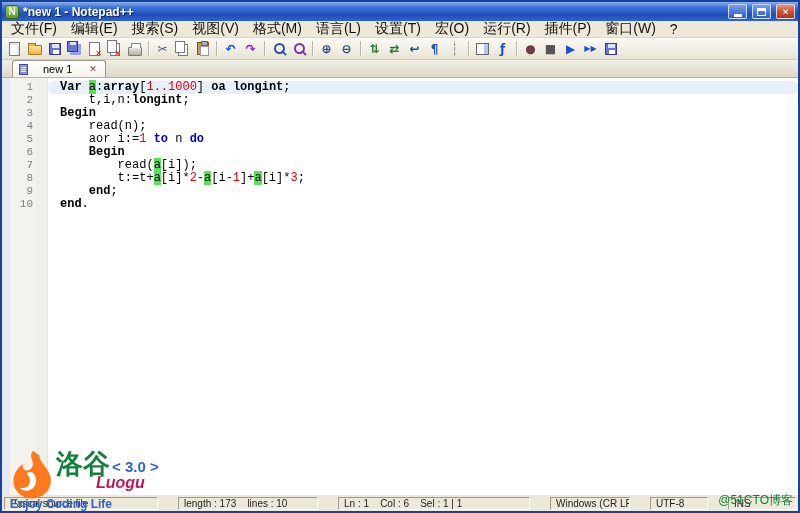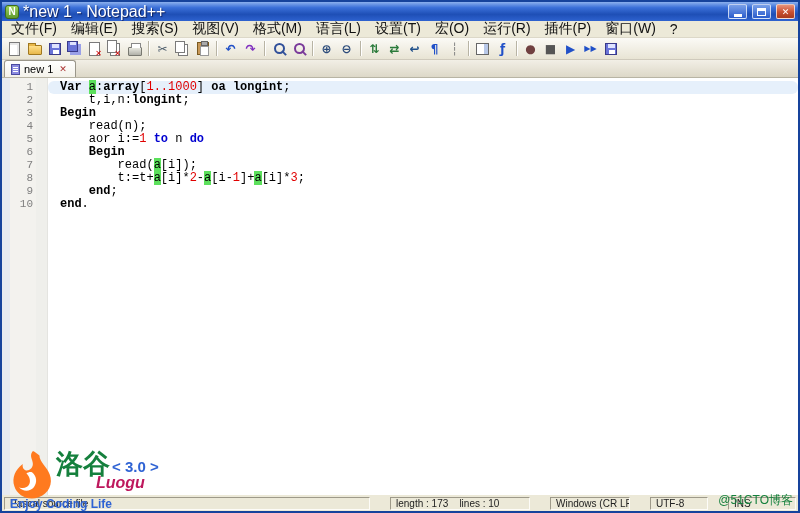--- a/index.html
+++ b/index.html
@@ -11,21 +11,21 @@
     font-family:"Liberation Sans","DejaVu Sans",sans-serif;
   }
   
   .titlebar{
     height:19px;flex:0 0 19px;display:flex;align-items:center;gap:4px;padding:0 3px;
     background:linear-gradient(180deg,#8bb0ee 0%,#3a6fd8 30%,#1e4fb6 65%,#2e62cf 100%);
   }
   .app-icon{width:14px;height:14px;border-radius:3px;background:linear-gradient(#9ed25e,#5f9a2e);
     color:#fff;font-size:10px;font-weight:bold;display:flex;align-items:center;justify-content:center;
     border:1px solid #3c6a1a;}
-  .title-text{flex:1;color:#fff;font-weight:normal;font-size:16px;text-shadow:1px 1px 1px rgba(0,0,40,.65);
+  .title-text{flex:1;color:#fff;font-weight:bold;font-size:12px;text-shadow:1px 1px 1px rgba(0,0,40,.65);
     white-space:nowrap;overflow:hidden;}
   .winbtn{width:19px;height:15px;border-radius:2px;border:1px solid rgba(255,255,255,.7);
     display:flex;align-items:center;justify-content:center;color:#fff;font-size:9px;font-weight:bold;margin-left:1px;}
   .winbtn.min,.winbtn.max{background:linear-gradient(#7aa0e8,#2a5ccc);}
   .winbtn.close{background:linear-gradient(#e8927a,#c94f30 55%,#a83b1e);}
   .glyph-min{width:8px;height:3px;background:#fff;margin-top:7px;}
   .glyph-max{width:9px;height:8px;border:1px solid #fff;border-top:3px solid #fff;}
   
   .menubar{height:17px;flex:0 0 17px;display:flex;align-items:center;background:#ece9d8;
     font-size:14px;padding-left:2px;border-bottom:1px solid #dcd8c8;}
@@ -64,23 +64,23 @@
   .t-mag,.t-mag-ab{position:relative;width:16px;height:16px;}
   .t-mag::before{content:"";position:absolute;left:3px;top:2px;width:7px;height:7px;border:2px solid #31509a;border-radius:50%;}
   .t-mag::after{content:"";position:absolute;left:10px;top:11px;width:6px;height:2px;background:#31509a;transform:rotate(45deg);}
   .t-mag-ab::before{content:"";position:absolute;left:3px;top:2px;width:7px;height:7px;border:2px solid #7a3a9a;border-radius:50%;}
   .t-mag-ab::after{content:"";position:absolute;left:10px;top:11px;width:6px;height:2px;background:#7a3a9a;transform:rotate(45deg);}
   .t-docmap{width:13px;height:12px;border:1px solid #666;background:#fff;position:relative;}
   .t-docmap::after{content:"";position:absolute;right:0;top:0;bottom:0;width:4px;background:#b8c8e8;}
   
   .tabbar{height:18px;flex:0 0 18px;display:flex;align-items:flex-end;padding-left:2px;
     background:linear-gradient(#f2efe6,#ddd8c8);border-bottom:1px solid #b8b4a4;}
-  .tab{height:17px;display:flex;align-items:center;gap:4px;padding:0 6px;font-size:11px;
+  .tab{height:17px;display:flex;align-items:center;gap:15px;padding:0 6px;font-size:11px;
     background:linear-gradient(#ffffff,#f4f2ea);border:1px solid #9a968a;border-bottom:none;
-    border-radius:3px 3px 0 0;}
+    border-radius:3px 3px 0 0;margin-left:8px;}
   .tab-doc-icon{width:9px;height:11px;background:#8a8ae0;border:1px solid #4a4aa0;position:relative;}
   .tab-doc-icon::after{content:"";position:absolute;left:1px;top:2px;width:5px;height:1px;background:#fff;box-shadow:0 2px 0 #fff,0 4px 0 #fff;}
   .tab-close{color:#a33;font-size:9px;font-weight:bold;line-height:1;padding:1px 2px;}
   
   .editor{flex:1 1 auto;position:relative;background:#fff;overflow:hidden;
     font-family:"Liberation Mono","DejaVu Sans Mono",monospace;font-size:12px;line-height:13px;}
   .strip{position:absolute;top:0;bottom:0;z-index:0;}
   .strip-bm{left:0;width:8px;background:#e6eaf0;}
   .strip-num{left:8px;width:26px;background:#f3f2ee;}
   .strip-fold{left:34px;width:12px;background:#efefeb;border-right:1px solid #e4e4e0;}
@@ -295,20 +295,21 @@
         <div class="cl">
           <span class="ln">10</span>
           <span class="code"><span class="tk-kw">end</span><span>.</span></span>
         </div>
       </div>
   </div>
 
   <div class="statusbar">
     <div class="seg doctype">Pascal source file</div>
     <div class="seg len">length : 173    lines : 10</div>
+    <div class="seg cur">Ln : 1    Col : 6    Sel : 1 | 1</div>
     <div class="seg eol">Windows (CR LF)</div>
     <div class="seg enc">UTF-8</div>
     <div class="seg ins">INS</div>
   </div>
 
   <div class="luogu">
     <svg class="luogu-flame" width="48" height="52" viewBox="0 0 50 56">
       <path fill="#ff7a1f" d="M26 1 C20 8 30 13 24 20 C20 24 14 22 15 15 C7 21 3 30 6 39 C9 49 21 55 32 51 C43 47 48 36 44 26 C41 18 33 13 33 6 C31 4 28 2 26 1 Z"></path>
       <path fill="#ffffff" d="M25 24 C30 28 31 35 27 40 C23 45 15 45 11 40 C15 42 20 41 22 37 C24 33 22 28 19 25 C21 24 23 23 25 24 Z"></path>
     </svg>

